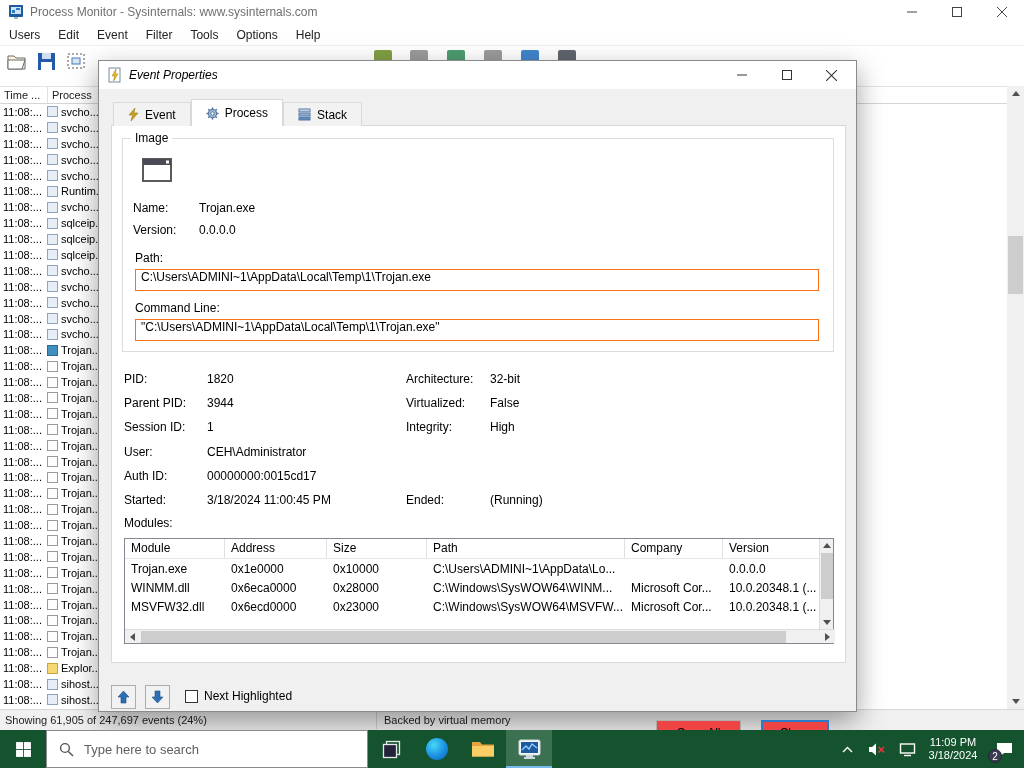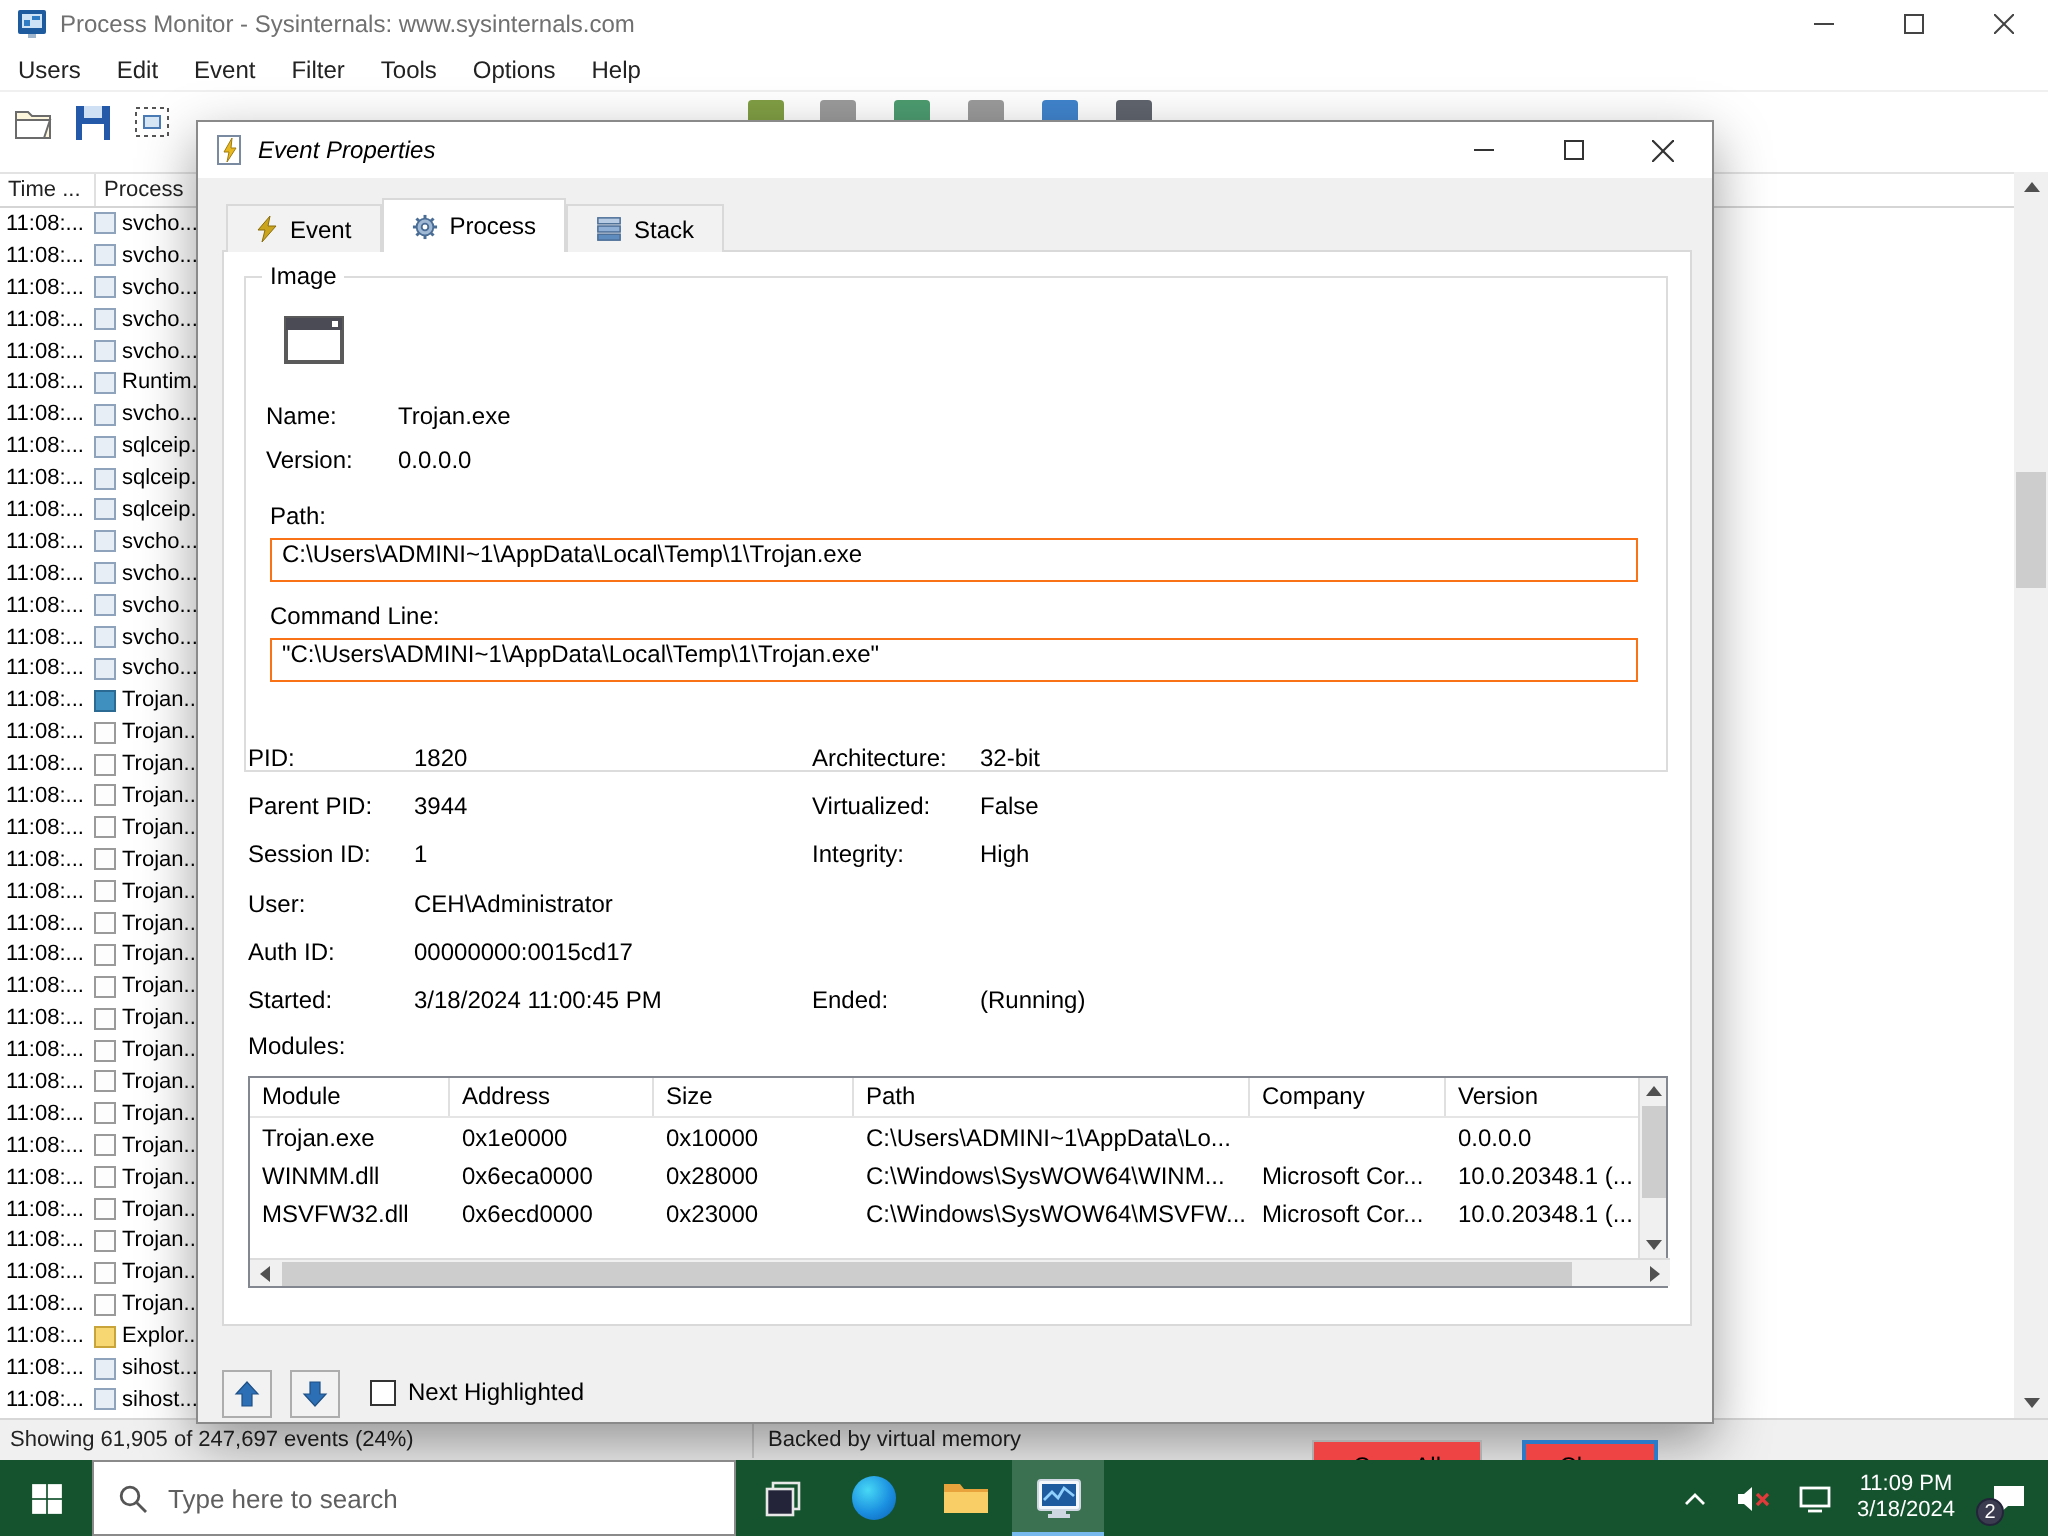--- a/index.html
+++ b/index.html
@@ -55,21 +55,21 @@
   .dlg-btns { position:absolute; right:2px; top:0; height:28px; display:flex; }
   .dlg-btn { width:45px; height:28px; display:flex; align-items:center; justify-content:center; }
 
   .tabstrip { position:absolute; left:14px; top:38px; height:27px; display:flex; z-index:3; }
   .tab { height:24px; margin-top:3px; padding:0 14px; display:flex; align-items:center; gap:6px; font-size:12px; color:#000; background:#f2f2f2; border:1px solid #d9d9d9; border-bottom:none; }
   .tab.active { height:27px; margin-top:0; background:#fff; position:relative; }
   .tab.active::after { content:""; position:absolute; left:0; right:0; bottom:-1px; height:2px; background:#fff; }
 
   .panel { position:absolute; left:12px; top:64px; width:735px; height:538px; background:#fff; border:1px solid #d9d9d9; z-index:2; }
 
-  .groupbox { position:absolute; left:10px; top:12px; width:712px; height:248px; border:1px solid #dcdcdc; }
+  .groupbox { position:absolute; left:10px; top:12px; width:712px; height:214px; border:1px solid #dcdcdc; }
   .group-label { position:absolute; left:8px; top:-8px; background:#fff; padding:0 4px; font-size:12px; color:#000; }
   .exe-ico { position:absolute; left:18px; top:18px; }
   .fld-label { position:absolute; font-size:12px; color:#000; }
   .fld-value { position:absolute; font-size:12px; color:#000; }
   .textbox { position:absolute; left:12px; width:684px; height:22px; background:#fff; border:1px solid #f97316; font-size:12px; color:#000; padding:0 5px; }
 
   .det-label { position:absolute; font-size:12px; color:#000; }
   .det-value { position:absolute; font-size:12px; color:#000; }
 
   .mod-label { position:absolute; left:12px; top:390px; font-size:12px; color:#000; }

